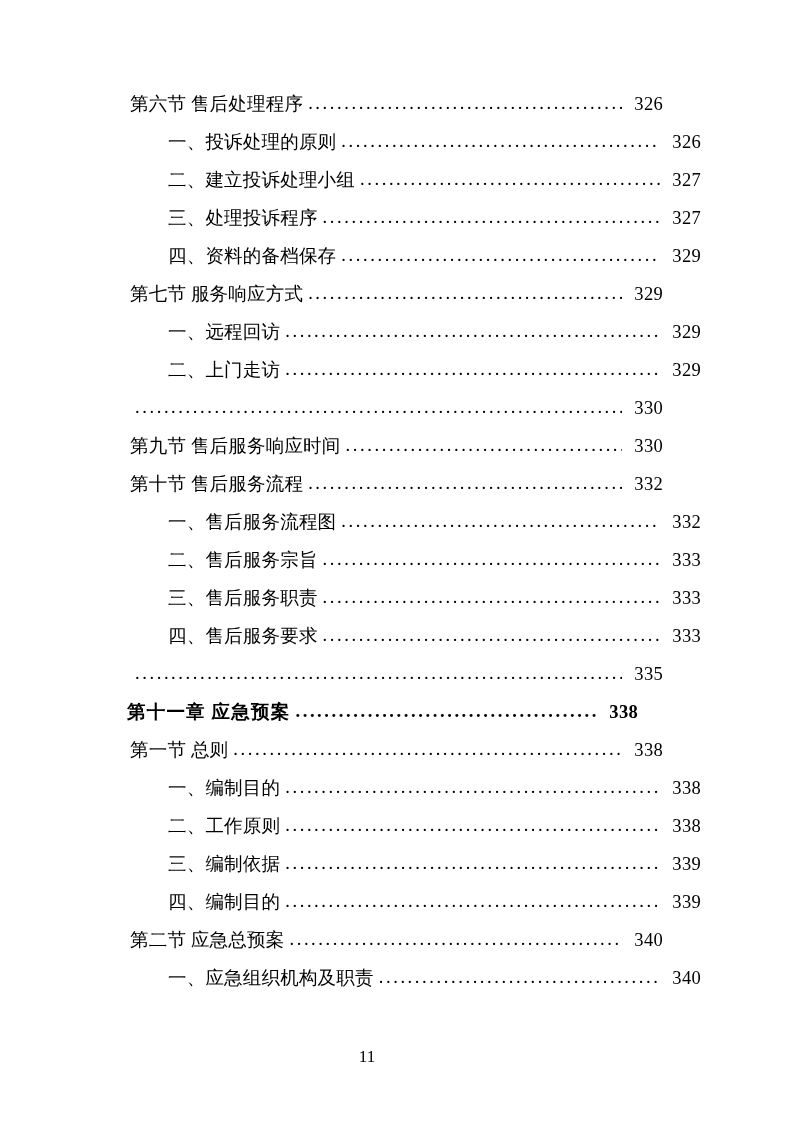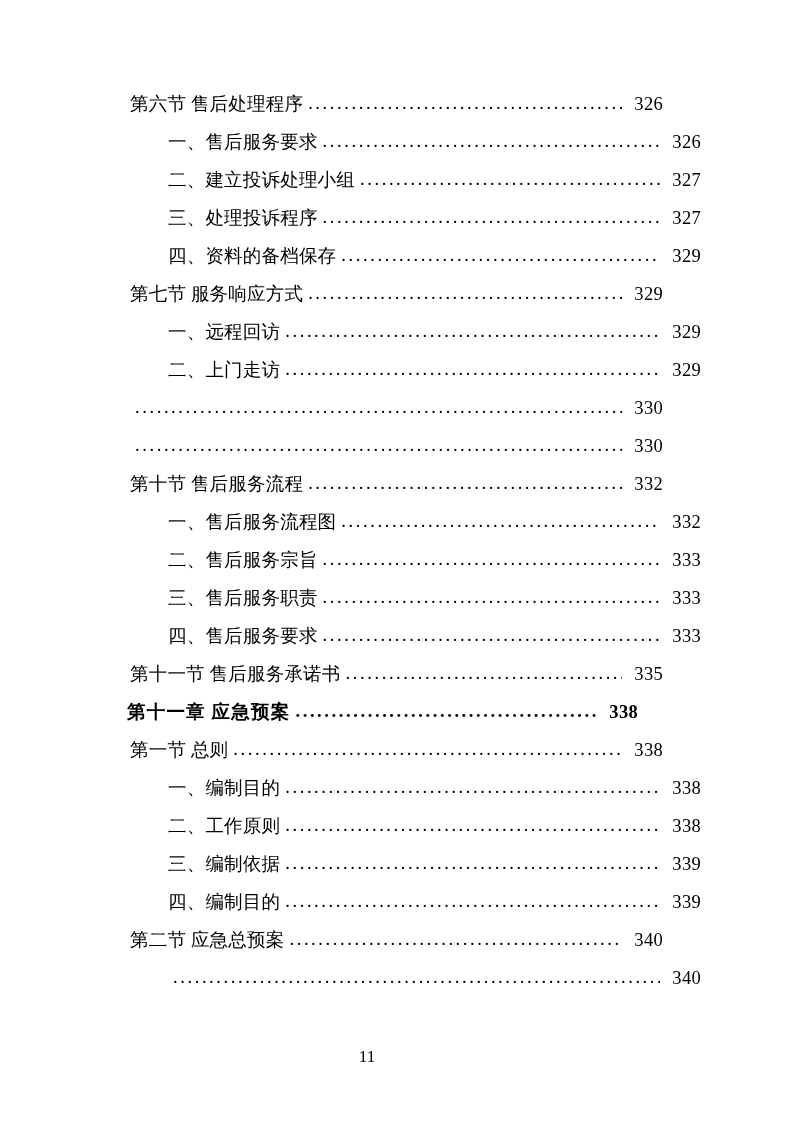--- a/index.html
+++ b/index.html
@@ -81,21 +81,21 @@
 <body>
 
 <div class="page">
   <div class="toc" id="toc-list">
       <div class="toc-entry lvl-section">
         <span class="label">第六节  售后处理程序</span>
         <span class="leader">...............................................................................</span>
         <span class="page-num">326</span>
       </div>
       <div class="toc-entry lvl-item">
-        <span class="label">一、售后服务要求</span>
+        <span class="label">一、投诉处理的原则</span>
         <span class="leader">...............................................................................</span>
         <span class="page-num">326</span>
       </div>
       <div class="toc-entry lvl-item">
         <span class="label">二、建立投诉处理小组</span>
         <span class="leader">...............................................................................</span>
         <span class="page-num">327</span>
       </div>
       <div class="toc-entry lvl-item">
         <span class="label">三、处理投诉程序</span>
@@ -120,20 +120,21 @@
       <div class="toc-entry lvl-item">
         <span class="label">二、上门走访</span>
         <span class="leader">...............................................................................</span>
         <span class="page-num">329</span>
       </div>
       <div class="toc-entry lvl-section">
         <span class="leader">...............................................................................</span>
         <span class="page-num">330</span>
       </div>
       <div class="toc-entry lvl-section">
+        <span class="label">第九节  售后服务响应时间</span>
         <span class="leader">...............................................................................</span>
         <span class="page-num">330</span>
       </div>
       <div class="toc-entry lvl-section">
         <span class="label">第十节  售后服务流程</span>
         <span class="leader">...............................................................................</span>
         <span class="page-num">332</span>
       </div>
       <div class="toc-entry lvl-item">
         <span class="label">一、售后服务流程图</span>
@@ -149,21 +150,20 @@
         <span class="label">三、售后服务职责</span>
         <span class="leader">...............................................................................</span>
         <span class="page-num">333</span>
       </div>
       <div class="toc-entry lvl-item">
         <span class="label">四、售后服务要求</span>
         <span class="leader">...............................................................................</span>
         <span class="page-num">333</span>
       </div>
       <div class="toc-entry lvl-section">
-        <span class="label">第十一节  售后服务承诺书</span>
         <span class="leader">...............................................................................</span>
         <span class="page-num">335</span>
       </div>
       <div class="toc-entry lvl-chapter">
         <span class="label">第十一章  应急预案</span>
         <span class="leader">...............................................................................</span>
         <span class="page-num">338</span>
       </div>
       <div class="toc-entry lvl-section">
         <span class="label">第一节  总则</span>
@@ -189,18 +189,19 @@
         <span class="label">四、编制目的</span>
         <span class="leader">...............................................................................</span>
         <span class="page-num">339</span>
       </div>
       <div class="toc-entry lvl-section">
         <span class="label">第二节  应急总预案</span>
         <span class="leader">...............................................................................</span>
         <span class="page-num">340</span>
       </div>
       <div class="toc-entry lvl-item">
+        <span class="label">一、应急组织机构及职责</span>
         <span class="leader">...............................................................................</span>
         <span class="page-num">340</span>
       </div>
     </div>
   <div class="footer">11</div>
 </div>
 
 </body></html>

